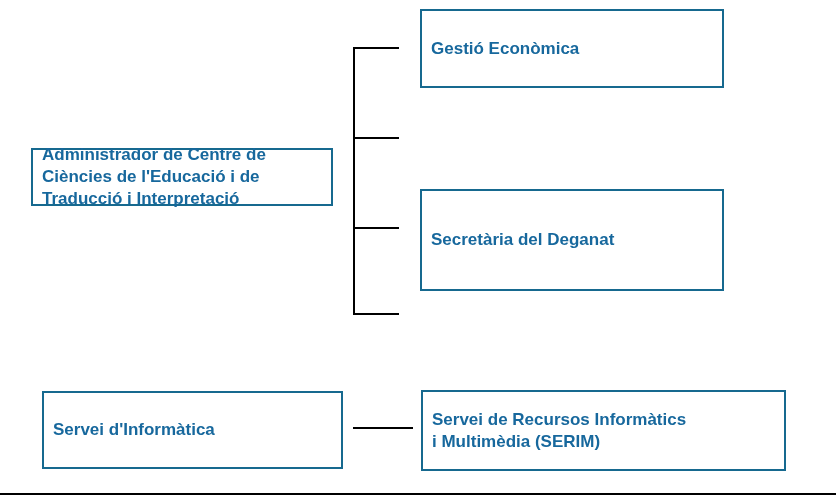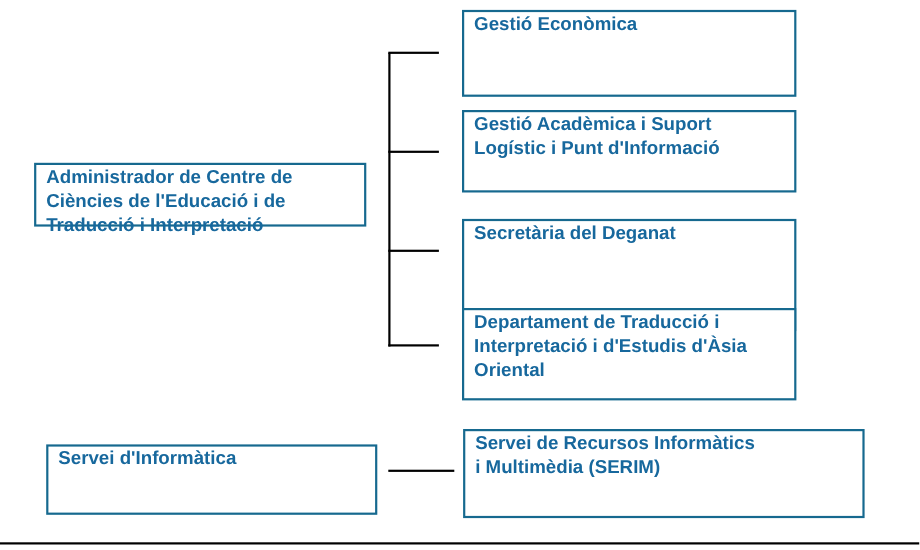--- a/index.html
+++ b/index.html
@@ -18,39 +18,40 @@
   .node {
     position: absolute;
     box-sizing: border-box;
     border: 2px solid #16698f;
     background: #ffffff;
     color: #17689d;
     font-weight: bold;
     font-size: 17px;
     line-height: 22px;
     display: flex;
+    align-items: center;
     padding: 0 8px 0 9px;
   }
   .node-label {
     white-space: pre-line;
   }
   .hline, .vline {
     position: absolute;
     background: #000000;
   }
   .hline { height: 2px; }
   .vline { width: 2px; }
 
   
   #node-administrador      { left: 31px;  top: 148px; width: 302px; height: 58px; }
   #node-gestio-economica   { left: 420px; top: 9px;   width: 304px; height: 79px; }
   #node-gestio-academica   { left: 420px; top: 100px; width: 304px; height: 75px; }
-  #node-secretaria         { left: 420px; top: 199px; width: 304px; height: 102px; }
+  #node-secretaria         { left: 420px; top: 189px; width: 304px; height: 102px; }
   #node-departament        { left: 420px; top: 280px; width: 304px; height: 84px; }
-  #node-servei-informatica { left: 42px;  top: 391px; width: 301px; height: 64px; margin-top: 13px; }
+  #node-servei-informatica { left: 42px;  top: 391px; width: 301px; height: 78px; }
   #node-serim              { left: 421px; top: 390px; width: 365px; height: 81px; }
 
   
   #spine            { left: 353px; top: 48px;  height: 267px; }
   #branch-1         { left: 353px; top: 47px;  width: 46px; }
   #branch-2         { left: 353px; top: 137px; width: 46px; }
   #branch-3         { left: 353px; top: 227px; width: 46px; }
   #branch-4         { left: 353px; top: 313px; width: 46px; }
   #connector-serim  { left: 353px; top: 427px; width: 60px; }
   #page-bottom-rule { left: 0;     top: 493px; width: 836px; }
@@ -71,34 +72,25 @@
   <div class="node" id="node-administrador">
     <span class="node-label">Administrador de Centre de
 Ciències de l'Educació i de
 Traducció i Interpretació</span>
   </div>
 
   <div class="node" id="node-gestio-economica">
     <span class="node-label">Gestió Econòmica</span>
   </div>
 
-  <div class="node" id="node-gestio-academica">
-    <span class="node-label">Gestió Acadèmica i Suport
-Logístic i Punt d'Informació</span>
-  </div>
 
   <div class="node" id="node-secretaria">
     <span class="node-label">Secretària del Deganat</span>
   </div>
 
-  <div class="node" id="node-departament">
-    <span class="node-label">Departament de Traducció i
-Interpretació i d'Estudis d'Àsia
-Oriental</span>
-  </div>
 
   <div class="node" id="node-servei-informatica">
     <span class="node-label">Servei d'Informàtica</span>
   </div>
 
   <div class="node" id="node-serim">
     <span class="node-label">Servei de Recursos Informàtics
 i Multimèdia (SERIM)</span>
   </div>
 

